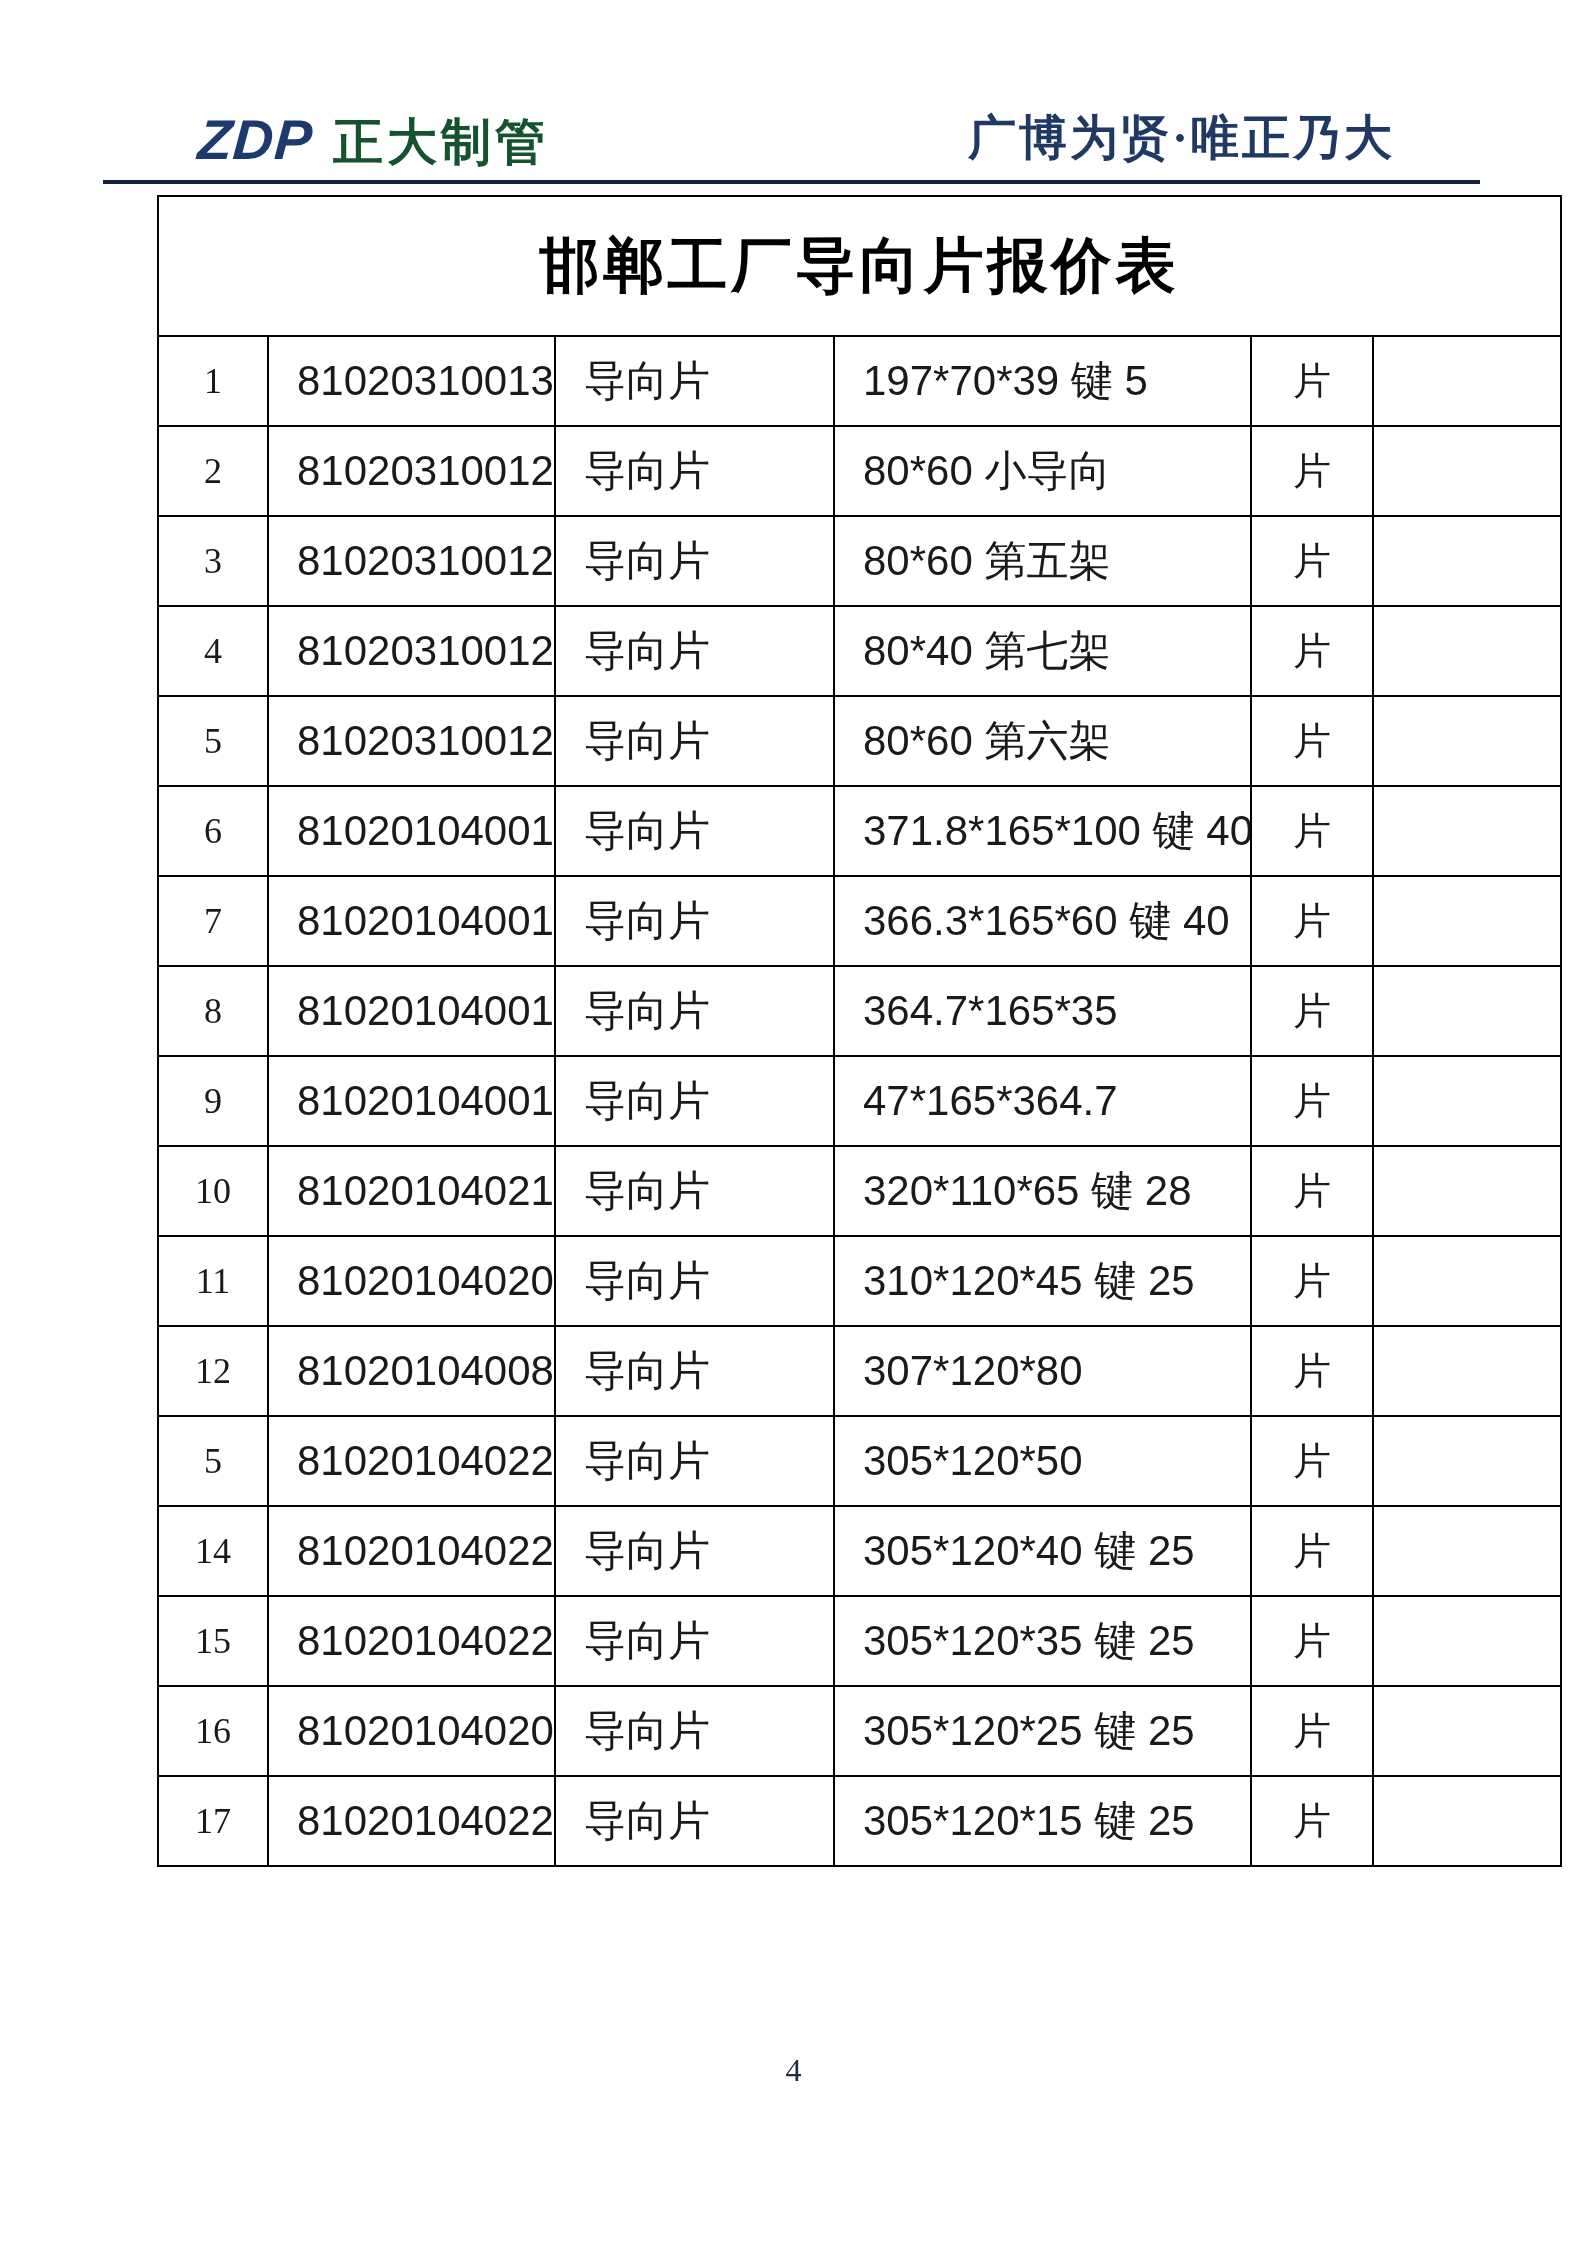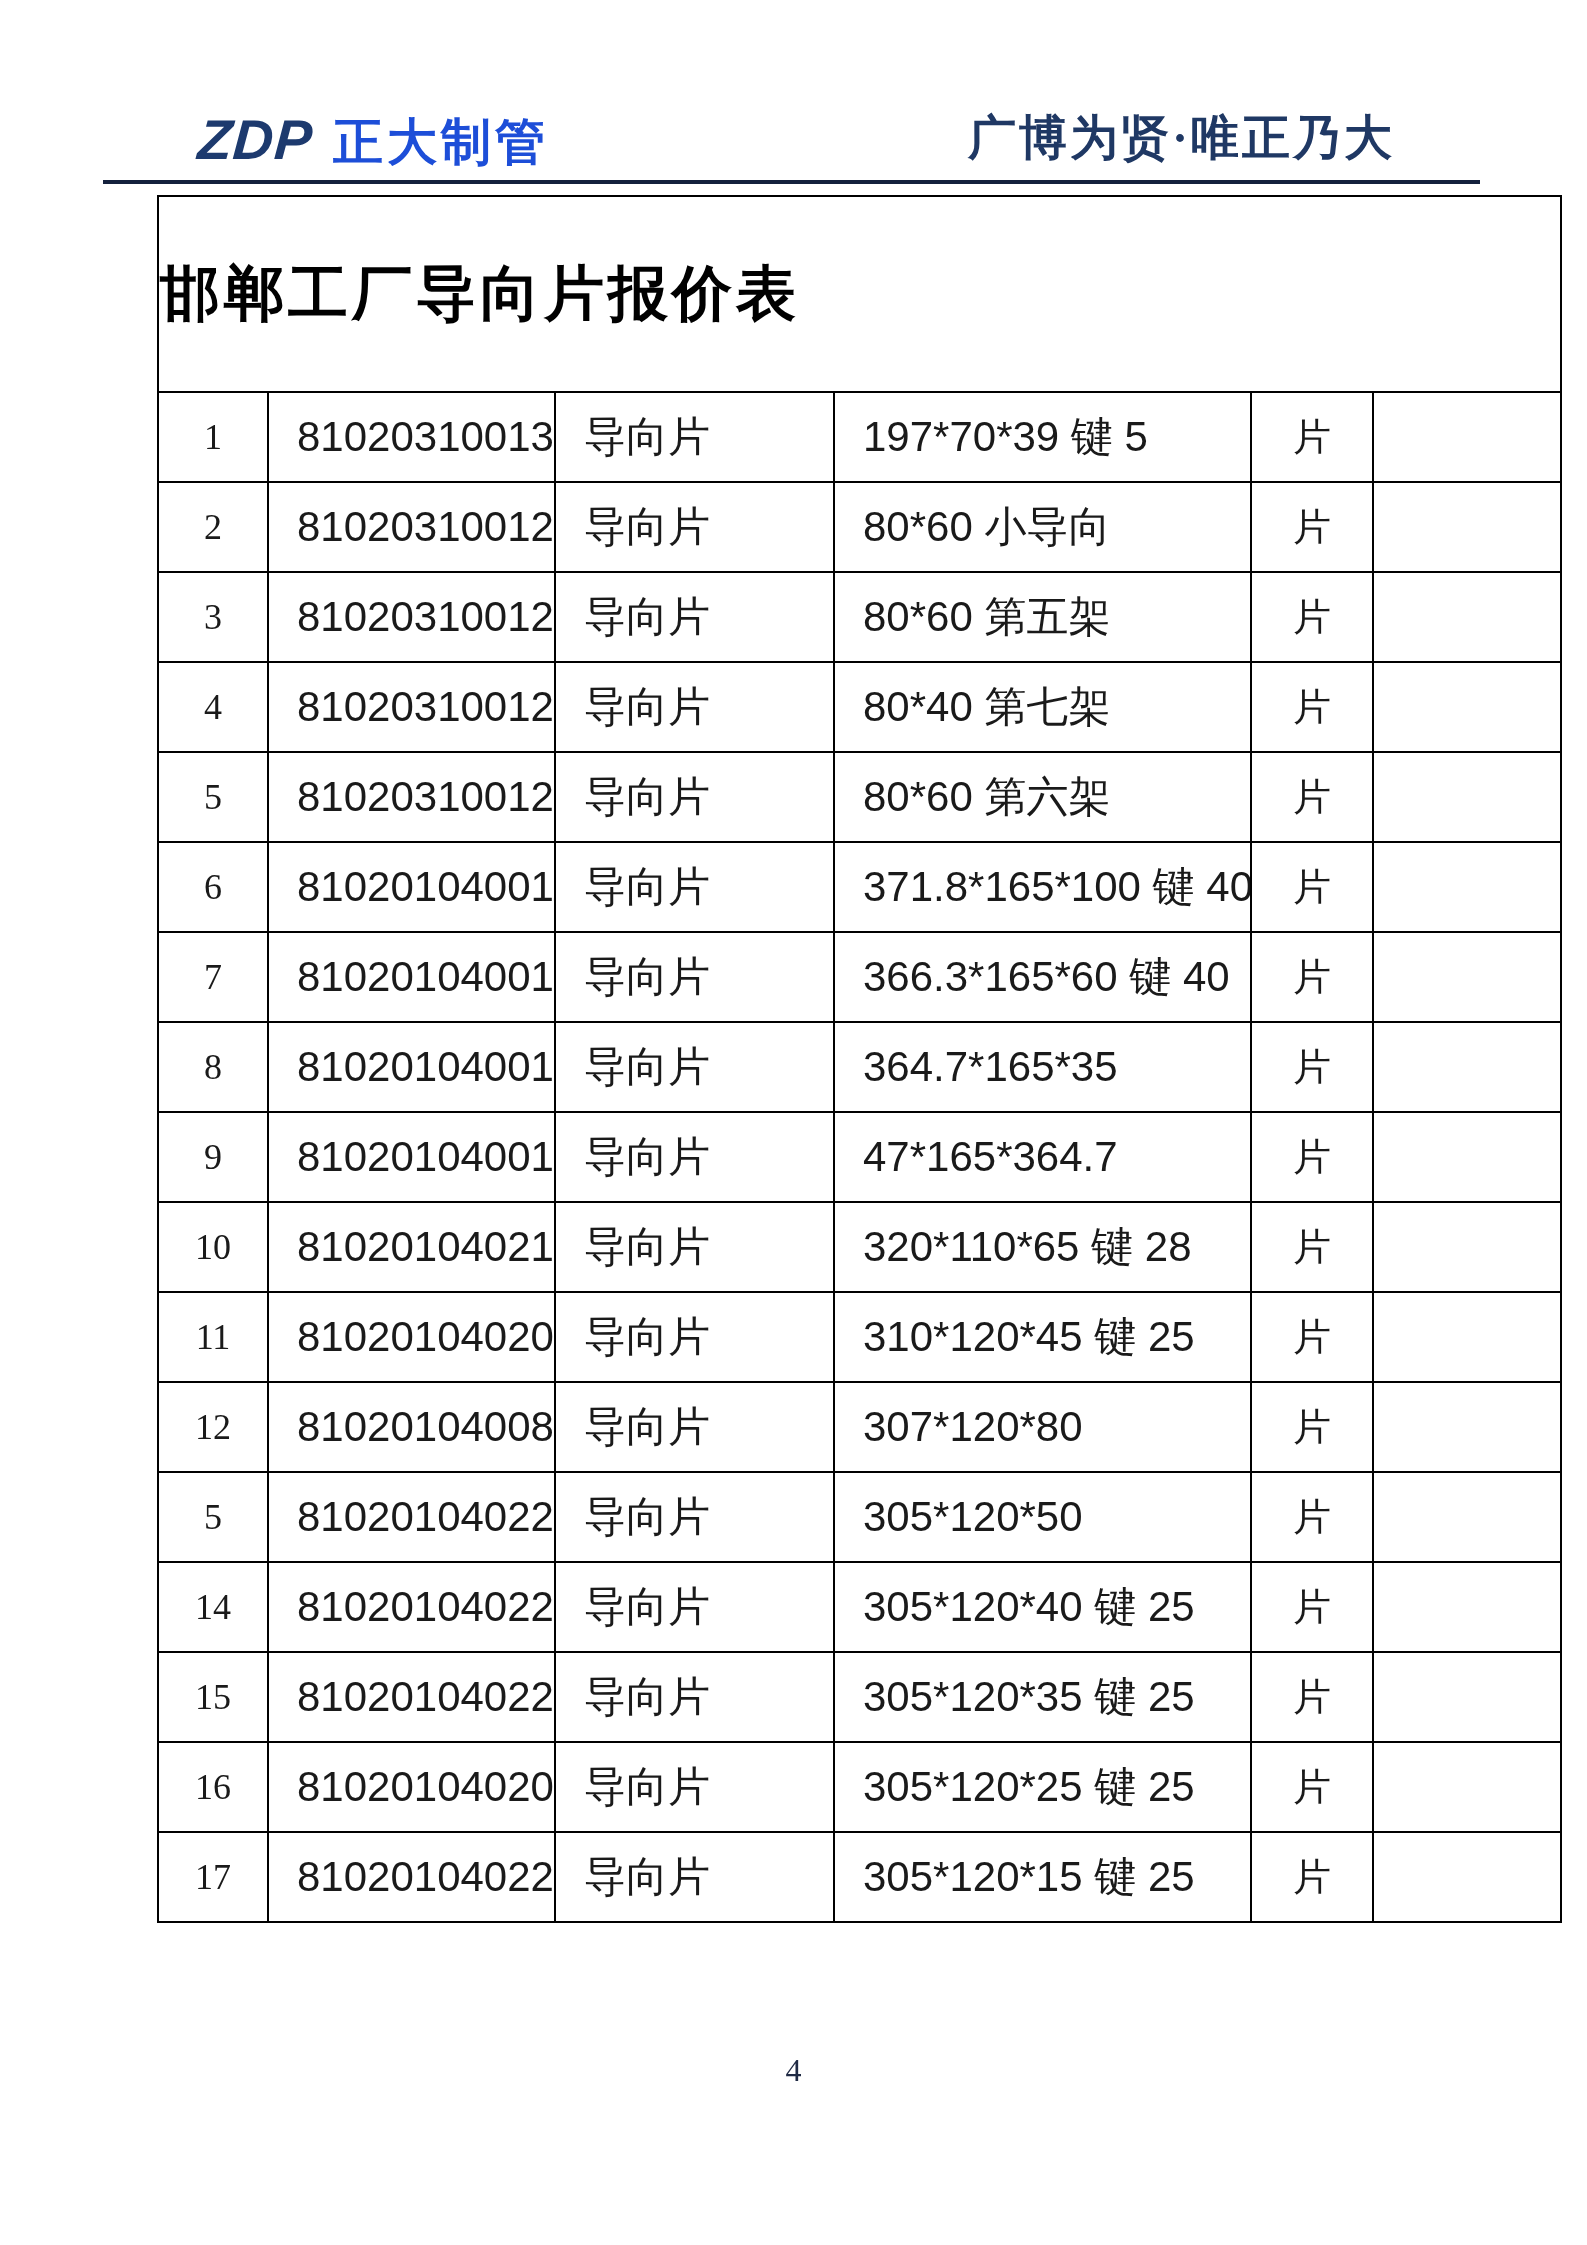--- a/index.html
+++ b/index.html
@@ -43,21 +43,21 @@
     font-size: 56px;
     letter-spacing: 1px;
     color: #1d3a6e;
     transform: skewX(-4deg);
     display: inline-block;
   }
   .logo-company {
     font-family: "Liberation Sans", "DejaVu Sans", sans-serif;
     font-weight: 700;
     font-size: 50px;
-    color: #1d4ed8;
+    color: #14532d;
     margin-left: 20px;
     letter-spacing: 4px;
   }
   .slogan {
     margin-right: 85px;
     margin-bottom: 10px;
     font-family: "Liberation Serif", "DejaVu Serif", serif;
     font-weight: 700;
     font-size: 48px;
     color: #1f3864;
@@ -77,21 +77,22 @@
     width: 1403px;
     background: #ffffff;
   }
   table.quote td, table.quote th {
     border: 2px solid #000000;
     box-sizing: border-box;
     overflow: hidden;
     white-space: nowrap;
   }
   tr.title-row td {
-    height: 196px;
+    height: 140px;
+    text-align: center;
     vertical-align: middle;
     margin-top: 16px;
   }
   .doc-title {
     font-family: "Liberation Serif", "DejaVu Serif", serif;
     font-weight: 700;
     font-size: 60px;
     color: #000000;
     letter-spacing: 4px;
   }

